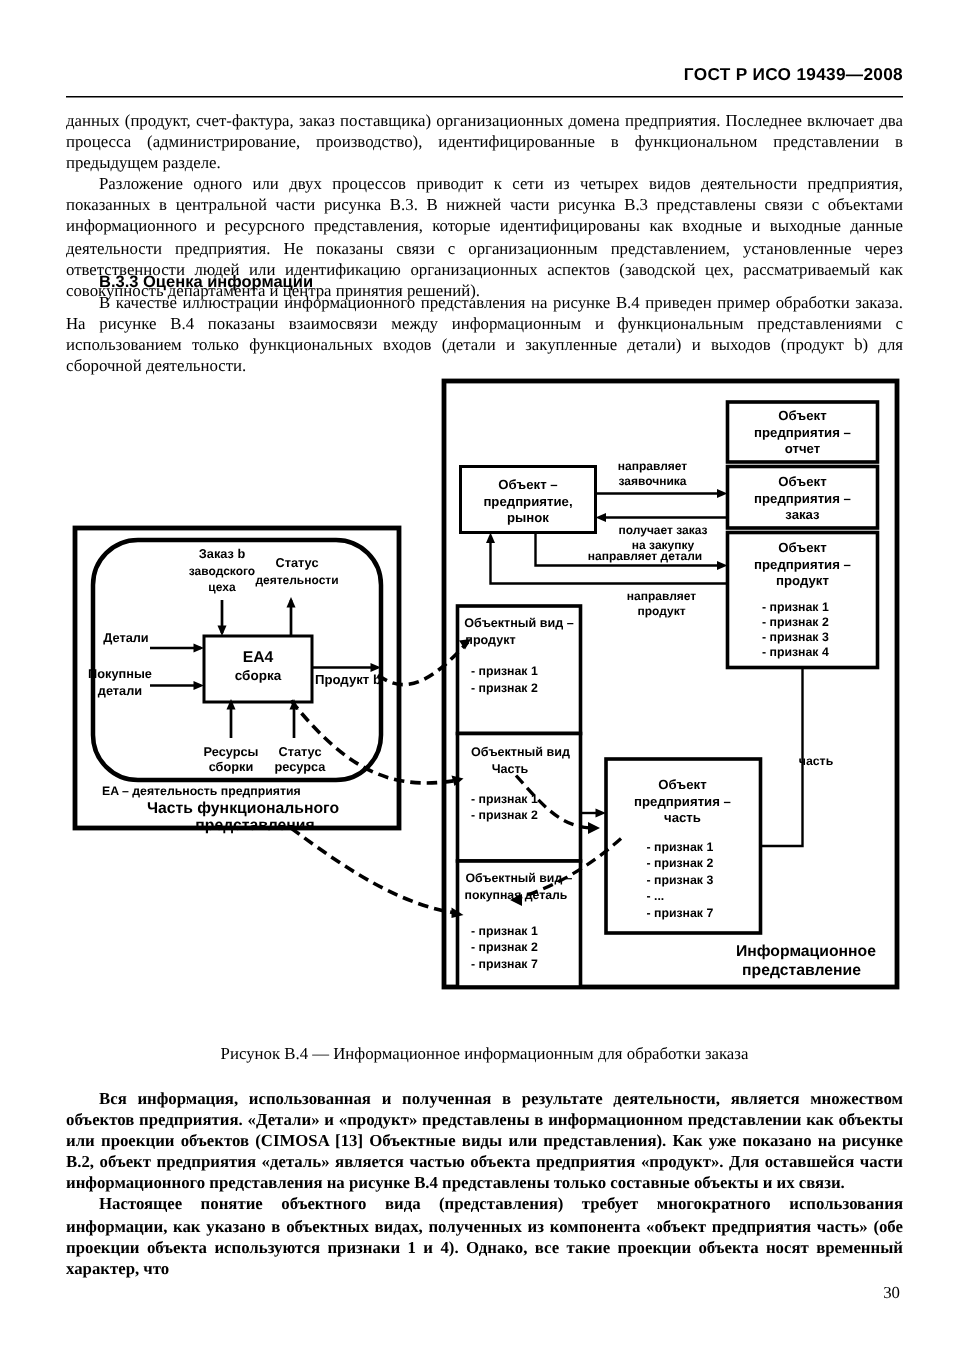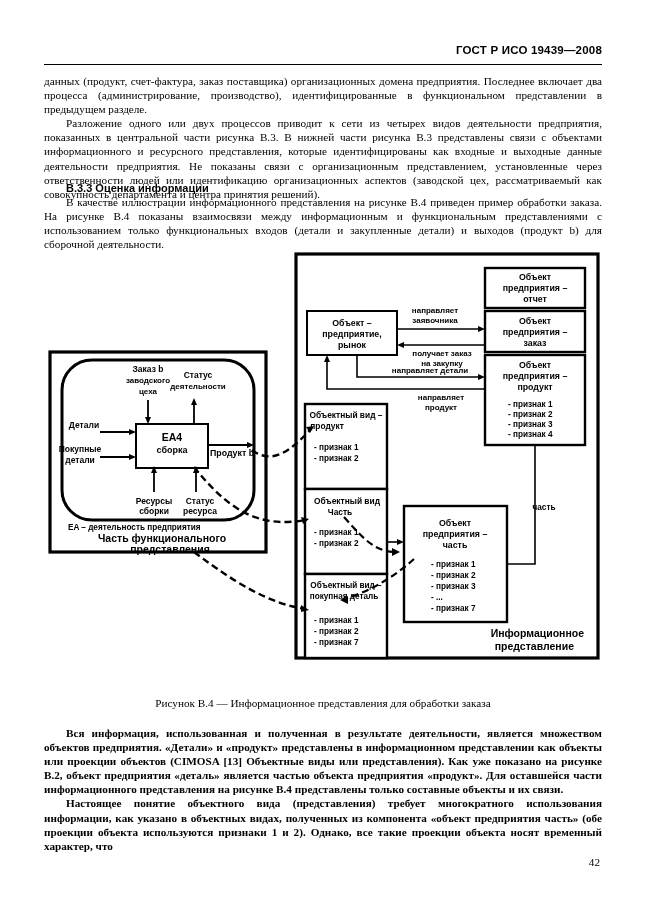--- a/index.html
+++ b/index.html
@@ -247,21 +247,21 @@
       <polygon points="356,300 348,296 348,304" fill="#000"></polygon>
 
       <path d="M 370 307 C 350 325, 325 340, 300 347" fill="none" stroke="#000" stroke-width="2.2" stroke-dasharray="7,4"></path>
       <polygon points="296,348 304,344 304,352" fill="#000"></polygon>
 
       <text x="540" y="385" text-anchor="end" font-size="10.5" font-weight="bold">Информационное</text>
       <text x="530" y="398" text-anchor="end" font-size="10.5" font-weight="bold">представление</text>
     </svg>
   </div>
 
-  <div class="fig-caption">Рисунок  В.4 — Информационное представления  для  обработки  заказа</div>
+  <div class="fig-caption">Рисунок  В.4 — Информационное информационным  для  обработки  заказа</div>
 
   <div class="body-text para-bottom">
     <p class="indent">Вся информация, использованная  и полученная в  результате  деятельности,  является множеством объектов  предприятия.  «Детали»  и  «продукт»  представлены  в  информационном представлении  как объекты  или проекции  объектов  (CIMOSA   [13] Объектные виды или представления).  Как  уже  показано  на  рисунке  В.2, объект предприятия  «деталь»  является  частью объекта  предприятия «продукт».  Для оставшейся части  информационного представления  на  рисунке   В.4  представлены  только  составные  объекты  и  их  связи.</p>
-    <p class="indent">Настоящее понятие  объектного вида (представления)  требует  многократного  использования информации,  как  указано  в объектных видах,  полученных  из  компонента «объект  предприятия часть»  (обе проекции объекта используются признаки 1  и 2). Однако, все такие проекции объекта носят временный  характер,  что</p>
-  </div>
-
-  <div class="page-num">42</div>
+    <p class="indent">Настоящее понятие  объектного вида (представления)  требует  многократного  использования информации,  как  указано  в объектных видах,  полученных  из  компонента «объект  предприятия часть»  (обе проекции объекта используются признаки 1  и 4). Однако, все такие проекции объекта носят временный  характер,  что</p>
+  </div>
+
+  <div class="page-num">30</div>
 </div>
 
 </body></html>

